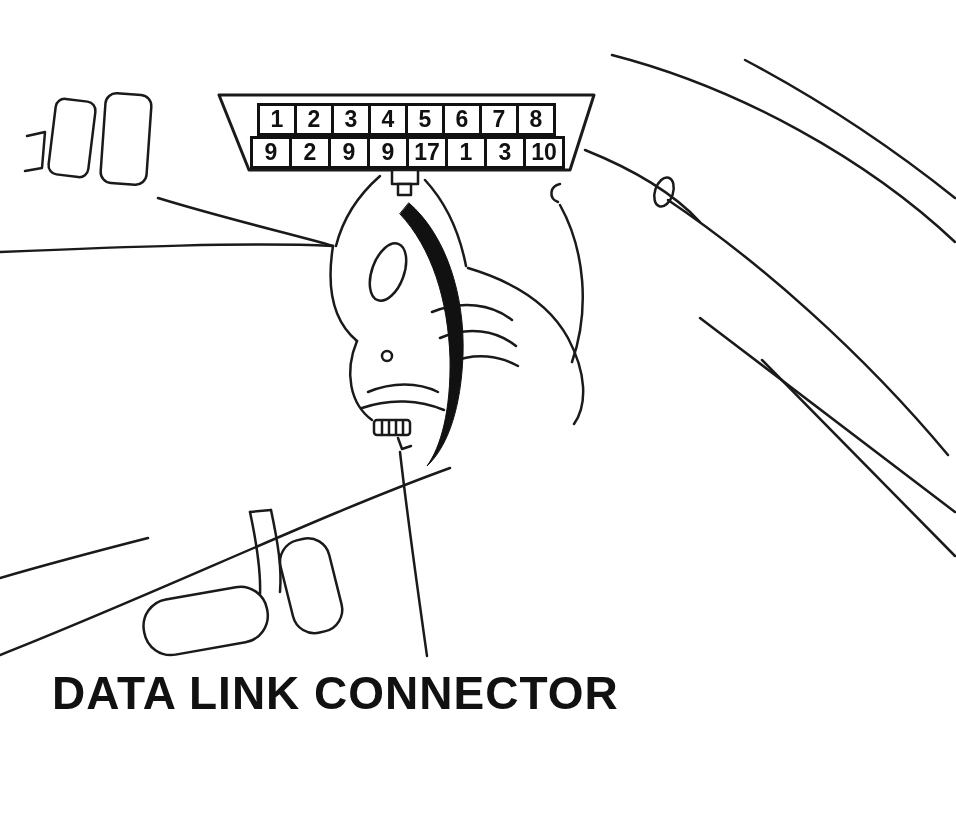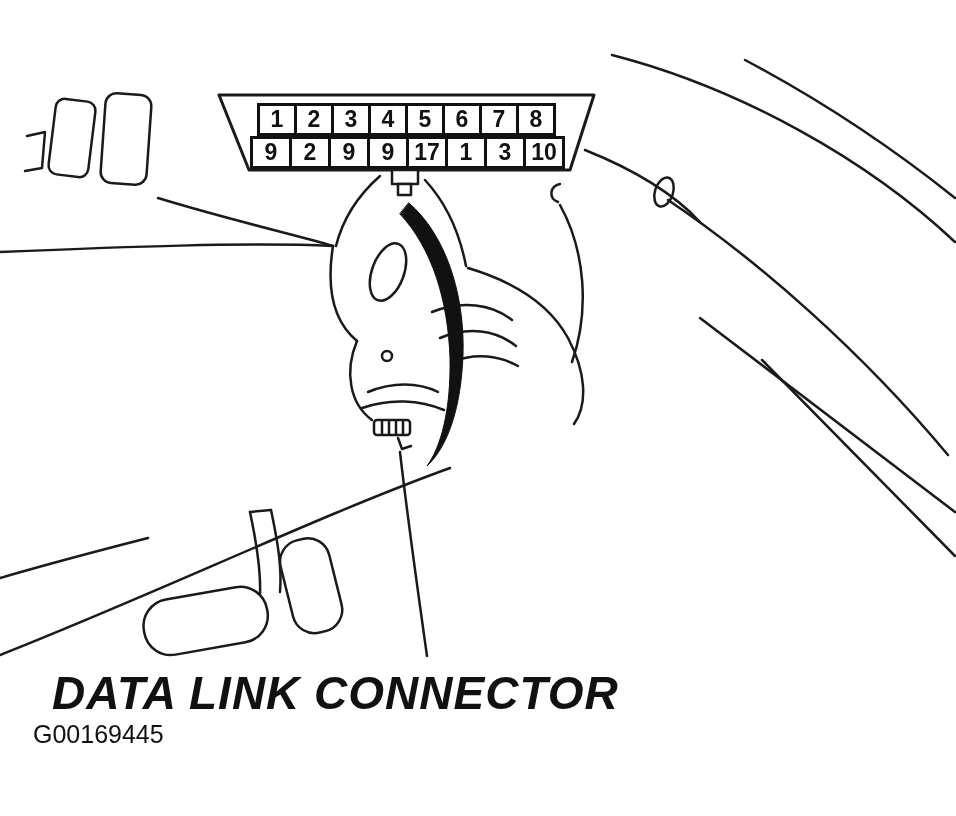--- a/index.html
+++ b/index.html
@@ -32,21 +32,20 @@
   .pin-row.bottom .pin-cell{width:42px;height:33px;}
   .pin-cell:first-child{margin-left:0;}
   .dlc-label{
     position:absolute;
     left:52px;top:666px;
     font-size:46px;
     font-weight:700;
     letter-spacing:1px;
     color:#111;
     white-space:nowrap;
-    font-style:italic;
   }
   .figure-id{
     position:absolute;
     left:33px;top:720px;
     font-size:25px;
     font-weight:400;
     color:#111;
     white-space:nowrap;
   }
 </style>
@@ -154,15 +153,14 @@
     <div class="pin-cell">2</div>
     <div class="pin-cell">9</div>
     <div class="pin-cell">9</div>
     <div class="pin-cell">17</div>
     <div class="pin-cell">1</div>
     <div class="pin-cell">3</div>
     <div class="pin-cell">10</div>
   </div>
 
   <div class="dlc-label">DATA LINK CONNECTOR</div>
-  <div class="figure-id">G00169445</div>
 
 </div>
 
 </body></html>

